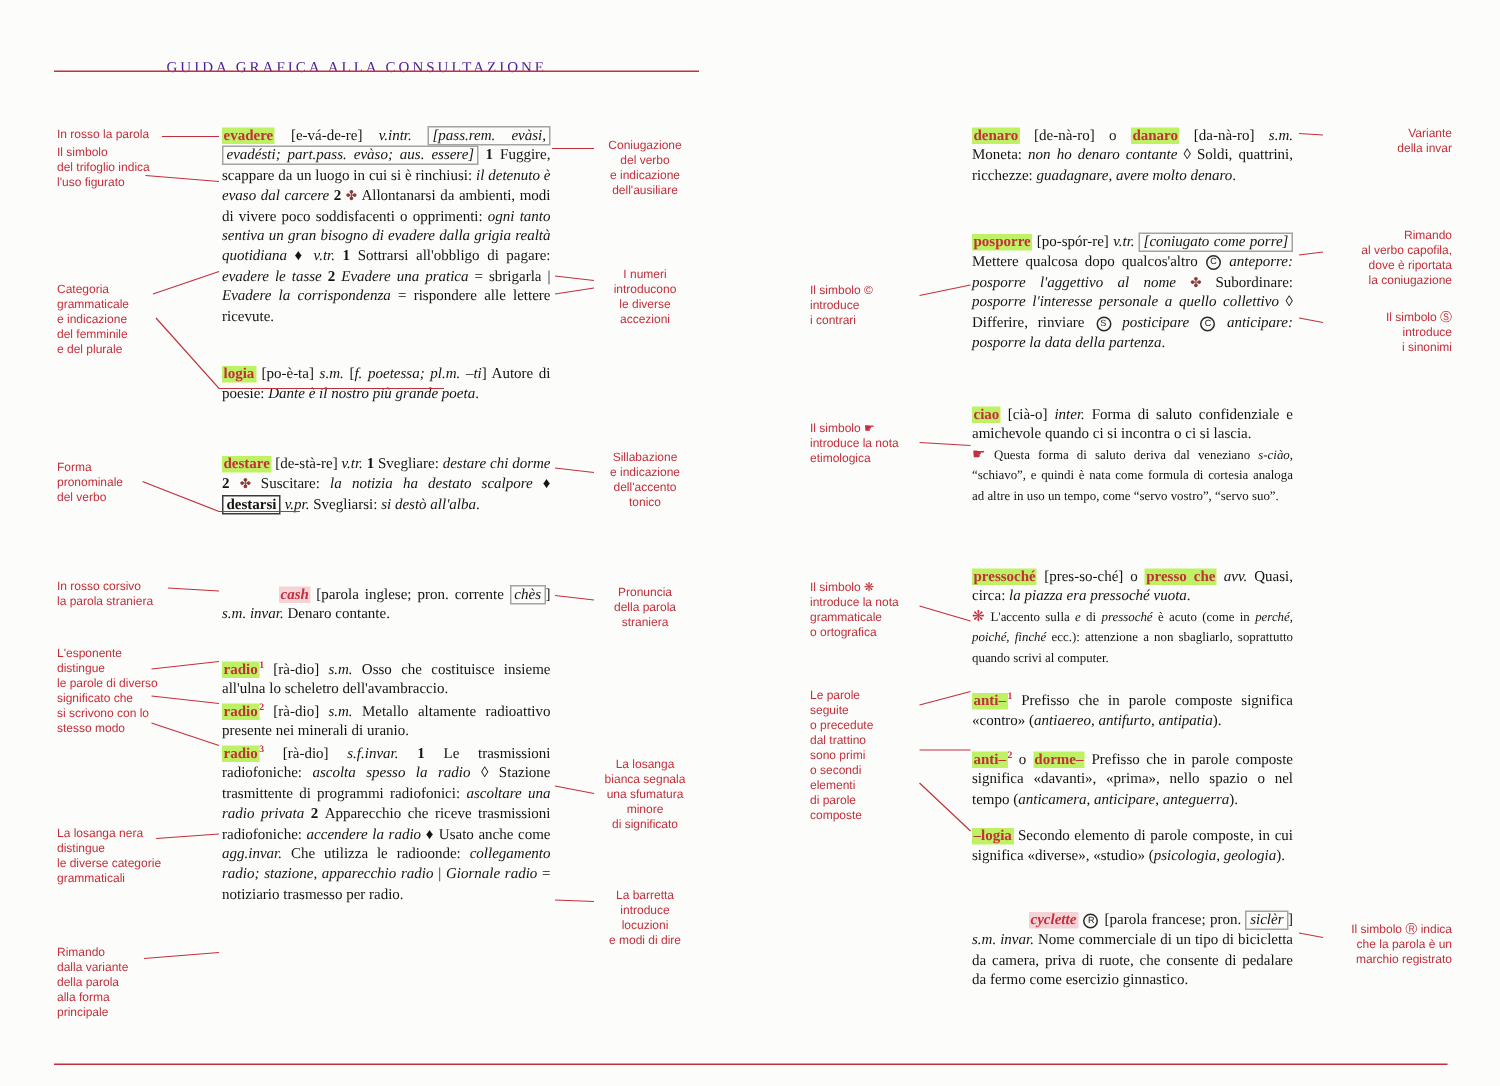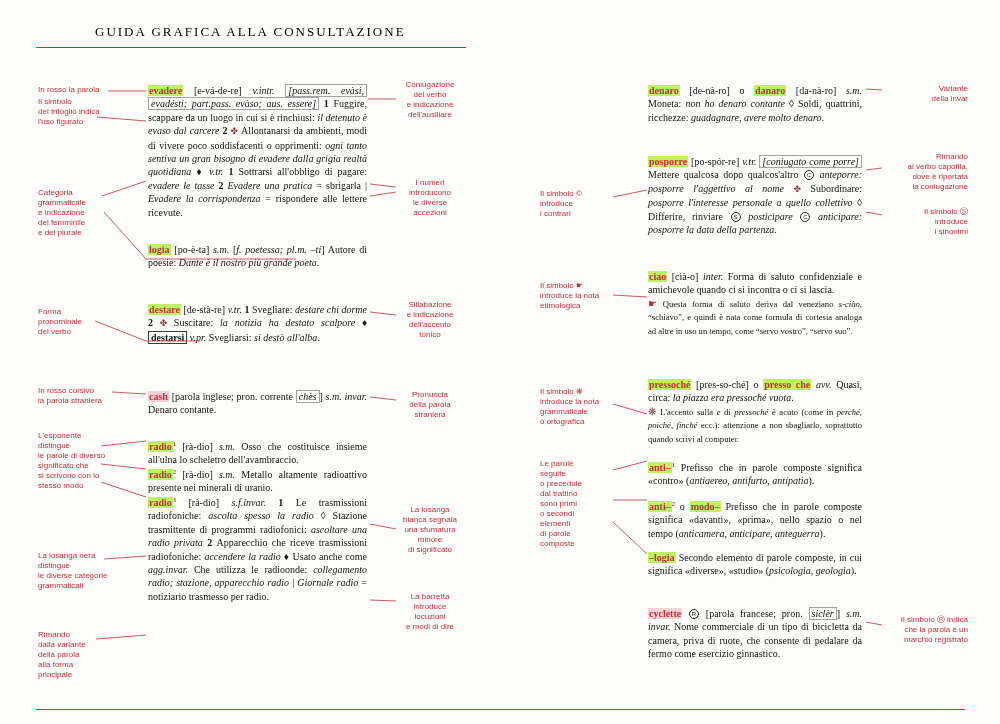--- a/index.html
+++ b/index.html
@@ -3,40 +3,40 @@
 <meta charset="utf-8">
 <style>
   html,body { margin:0; padding:0; }
   body {
     width:1000px; height:724px; position:relative;
     background:#fcfcfa; overflow:hidden;
     font-family:"Liberation Serif", serif; color:#141414;
   }
   .page { position:absolute; inset:0; }
   .title {
-    position:absolute; left:95px; top:24px; margin:0;
-    font-size:13px; font-weight:normal; letter-spacing:2px; color:#000000;
+    position:absolute; left:95px; top:24px; margin:16px;
+    font-size:10px; font-weight:normal; letter-spacing:2px; color:#4c1d95;
     font-family:"Liberation Serif", serif;
   }
   .rule { position:absolute; height:1px; background:#c2303c; }
   .rule-top { left:36px; top:47px; width:430px; }
   .rule-bottom { left:36px; top:709px; width:929px; }
 
   
   .note {
     position:absolute; color:#c2303c; white-space:pre-line;
     font-family:"Liberation Sans", sans-serif; font-size:8px; line-height:10px;
   }
   .ncol-left  { left:38px;  width:108px; text-align:left; }
   .ncol-cent  { left:392px; width:76px;  text-align:center; }
   .ncol-inner { left:540px; width:80px;  text-align:left; }
   .ncol-right { left:876px; width:92px;  text-align:right; }
   .nl0{top:85px} .nl1{top:97px} .nl2{top:188px} .nl3{top:307px}
   .nl4{top:386px} .nl5{top:431px} .nl6{top:551px} .nl7{top:630px}
-  .nc0{top:80px} .nc1{top:178px} .nc2{top:300px} .nc3{top:390px}
+  .nc0{top:92px} .nc1{top:178px} .nc2{top:300px} .nc3{top:390px}
   .nc4{top:505px} .nc5{top:592px}
   .nr0{top:189px} .nr1{top:281px} .nr2{top:387px} .nr3{top:459px}
   .nm0{top:84px} .nm1{top:152px} .nm2{top:207px} .nm3{top:615px}
 
   
   .col { position:absolute; top:0; height:724px; }
   .entries-left  { left:148px; width:219px; }
   .entries-right { left:648px; width:214px; }
   .entry {
     position:absolute; left:0; width:100%;
@@ -54,21 +54,21 @@
   .entries-right .entry:nth-child(2){top:155px}
   .entries-right .entry:nth-child(3){top:270px}
   .entries-right .entry:nth-child(4){top:378px}
   .entries-right .entry:nth-child(5){top:458px}
   .entries-right .entry:nth-child(6){top:497px}
   .entries-right .entry:nth-child(7){top:551px}
   .entries-right .entry:nth-child(8){top:607px}
 
   
   .r-hw  { color:#c2303c; font-weight:bold; background:#bef264; padding:0 1px; }
-  .r-hwr { color:#c2303c; font-weight:bold; background:#f5d2d6; padding:0 1px; }
+  .r-hwr { color:#c2303c; font-weight:bold; font-style:italic; background:#f5d2d6; padding:0 1px;margin-left:38px; }
   .r-n   {}
   .r-i   { font-style:italic; }
   .r-b   { font-weight:bold; }
   .r-bx  { font-style:italic; border:1px solid #a3a3a3; padding:0 2px;
            box-decoration-break:clone; -webkit-box-decoration-break:clone; }
   .r-bxb { font-weight:bold; border:1px solid #3a3a3a; padding:0 2px; }
   .r-sup { color:#c2303c; font-weight:bold; font-size:6.5px; vertical-align:4px; }
   .r-dm  { color:#141414; }
   .r-wd  { color:#141414; }
   .r-cl  { color:#8a3a3a; font-size:9px; }
@@ -190,21 +190,21 @@
       <div class="entry"><span class="r-hw">radio</span><span class="r-sup">1</span><span class="r-n"> [rà-dio] </span><span class="r-i">s.m.</span><span class="r-n"> Osso che costituisce insieme all'ulna lo scheletro dell'avambraccio.</span></div>
       <div class="entry"><span class="r-hw">radio</span><span class="r-sup">2</span><span class="r-n"> [rà-dio] </span><span class="r-i">s.m.</span><span class="r-n"> Metallo altamente radioattivo presente nei minerali di uranio.</span></div>
       <div class="entry"><span class="r-hw">radio</span><span class="r-sup">3</span><span class="r-n"> [rà-dio] </span><span class="r-i">s.f.invar. </span><span class="r-b">1 </span><span class="r-n">Le trasmissioni radiofoniche: </span><span class="r-i">ascolta spesso la radio </span><span class="r-wd">◊ </span><span class="r-n">Stazione trasmittente di programmi radiofonici: </span><span class="r-i">ascoltare una radio privata </span><span class="r-b">2 </span><span class="r-n">Apparecchio che riceve trasmissioni radiofoniche: </span><span class="r-i">accendere la radio </span><span class="r-dm">♦ </span><span class="r-n">Usato anche come </span><span class="r-i">agg.invar.</span><span class="r-n"> Che utilizza le radioonde: </span><span class="r-i">collegamento radio; stazione, apparecchio radio </span><span class="r-bar">| </span><span class="r-i">Giornale radio</span><span class="r-n"> = notiziario trasmesso per radio.</span></div>
     </div>
   <div class="col entries-right">
       <div class="entry"><span class="r-hw">denaro</span><span class="r-n"> [de-nà-ro] o </span><span class="r-hw">danaro</span><span class="r-n"> [da-nà-ro] </span><span class="r-i">s.m.</span><span class="r-n"> Moneta: </span><span class="r-i">non ho denaro contante </span><span class="r-wd">◊ </span><span class="r-n">Soldi, quattrini, ricchezze: </span><span class="r-i">guadagnare, avere molto denaro</span><span class="r-n">.</span></div>
       <div class="entry"><span class="r-hw">posporre</span><span class="r-n"> [po-spór-re] </span><span class="r-i">v.tr. </span><span class="r-bx">[coniugato come porre]</span><span class="r-n"> Mettere qualcosa dopo qualcos'altro </span><span class="r-cc">C</span><span class="r-i"> anteporre: posporre l'aggettivo al nome </span><span class="r-cl">✤ </span><span class="r-n">Subordinare: </span><span class="r-i">posporre l'interesse personale a quello collettivo </span><span class="r-wd">◊ </span><span class="r-n">Differire, rinviare </span><span class="r-cc">S</span><span class="r-i"> posticipare </span><span class="r-cc">C</span><span class="r-i"> anticipare: posporre la data della partenza</span><span class="r-n">.</span></div>
       <div class="entry"><span class="r-hw">ciao</span><span class="r-n"> [cià-o] </span><span class="r-i">inter.</span><span class="r-n"> Forma di saluto confidenziale e amichevole quando ci si incontra o ci si lascia.</span><br><span class="r-hd">☛ </span><span class="r-sm">Questa forma di saluto deriva dal veneziano </span><span class="r-smi">s-ciào</span><span class="r-sm">, “schiavo”, e quindi è nata come formula di cortesia analoga ad altre in uso un tempo, come “servo vostro”, “servo suo”.</span></div>
       <div class="entry"><span class="r-hw">pressoché</span><span class="r-n"> [pres-so-ché] o </span><span class="r-hw">presso che</span><span class="r-n"> </span><span class="r-i">avv.</span><span class="r-n"> Quasi, circa: </span><span class="r-i">la piazza era pressoché vuota</span><span class="r-n">.</span><br><span class="r-fl">❋ </span><span class="r-sm">L'accento sulla </span><span class="r-smi">e</span><span class="r-sm"> di </span><span class="r-smi">pressoché</span><span class="r-sm"> è acuto (come in </span><span class="r-smi">perché, poiché, finché</span><span class="r-sm"> ecc.): attenzione a non sbagliarlo, soprattutto quando scrivi al computer.</span></div>
       <div class="entry"><span class="r-hw">anti–</span><span class="r-sup">1</span><span class="r-n"> Prefisso che in parole composte significa «contro» (</span><span class="r-i">antiaereo, antifurto, antipatia</span><span class="r-n">).</span></div>
-      <div class="entry"><span class="r-hw">anti–</span><span class="r-sup">2</span><span class="r-n"> o </span><span class="r-hw">modo–</span><span class="r-n"> Prefisso che in parole composte significa «davanti», «prima», nello spazio o nel tempo (</span><span class="r-i">anticamera, anticipare, anteguerra</span><span class="r-n">).</span></div>
+      <div class="entry"><span class="r-hw">anti–</span><span class="r-sup">2</span><span class="r-n"> o </span><span class="r-hw">dorme–</span><span class="r-n"> Prefisso che in parole composte significa «davanti», «prima», nello spazio o nel tempo (</span><span class="r-i">anticamera, anticipare, anteguerra</span><span class="r-n">).</span></div>
       <div class="entry"><span class="r-hw">–logia</span><span class="r-n"> Secondo elemento di parole composte, in cui significa «diverse», «studio» (</span><span class="r-i">psicologia, geologia</span><span class="r-n">).</span></div>
       <div class="entry"><span class="r-hwr">cyclette</span><span class="r-n"> </span><span class="r-cc">R</span><span class="r-n"> [parola francese; pron. </span><span class="r-bx">siclèr</span><span class="r-n">] </span><span class="r-i">s.m. invar.</span><span class="r-n"> Nome commerciale di un tipo di bicicletta da camera, priva di ruote, che consente di pedalare da fermo come esercizio ginnastico.</span></div>
     </div>
 
   <svg class="leaders" viewBox="0 0 1000 724">
     <line x1="108" y1="91" x2="146" y2="91"></line>
     <line x1="97" y1="117" x2="146" y2="121"></line>
     <line x1="102" y1="196" x2="146" y2="181"></line>
     <polyline points="104,212 146,259 296,259"></polyline>
     <polyline points="95,321 146,341 200,341"></polyline>

